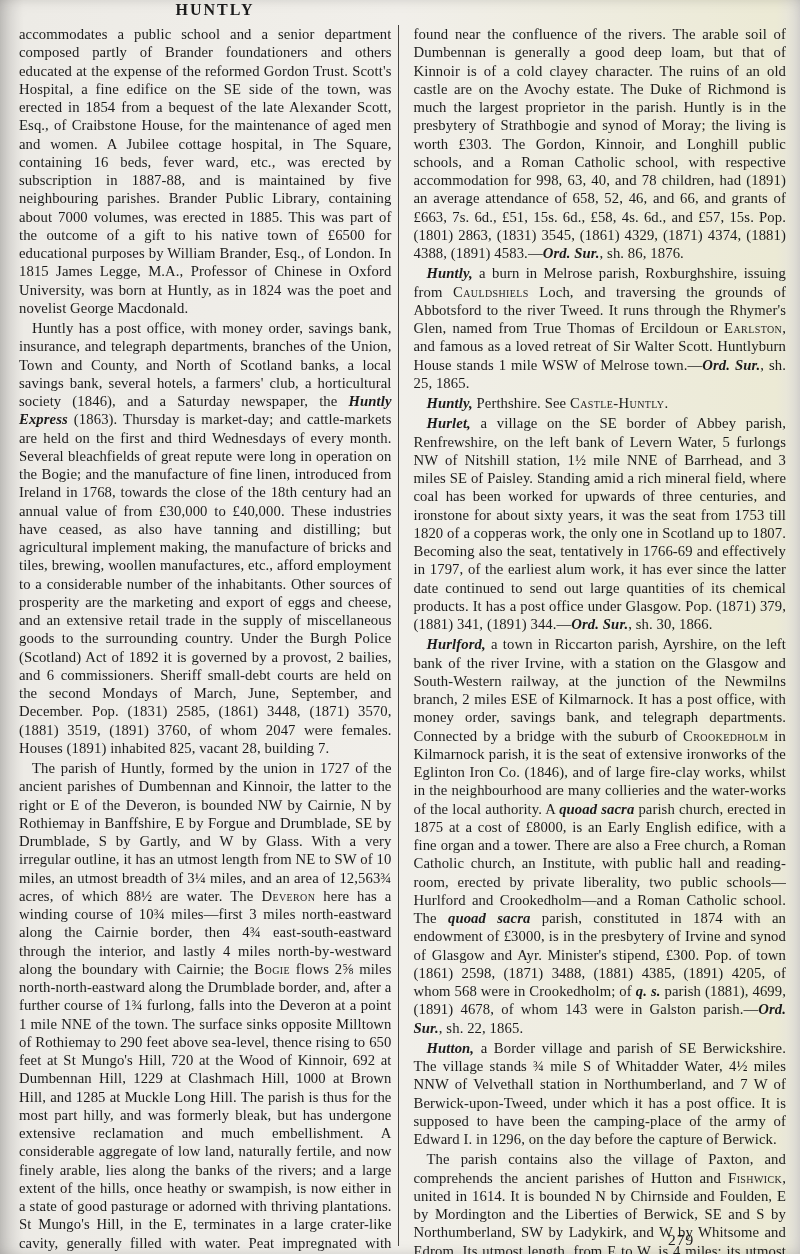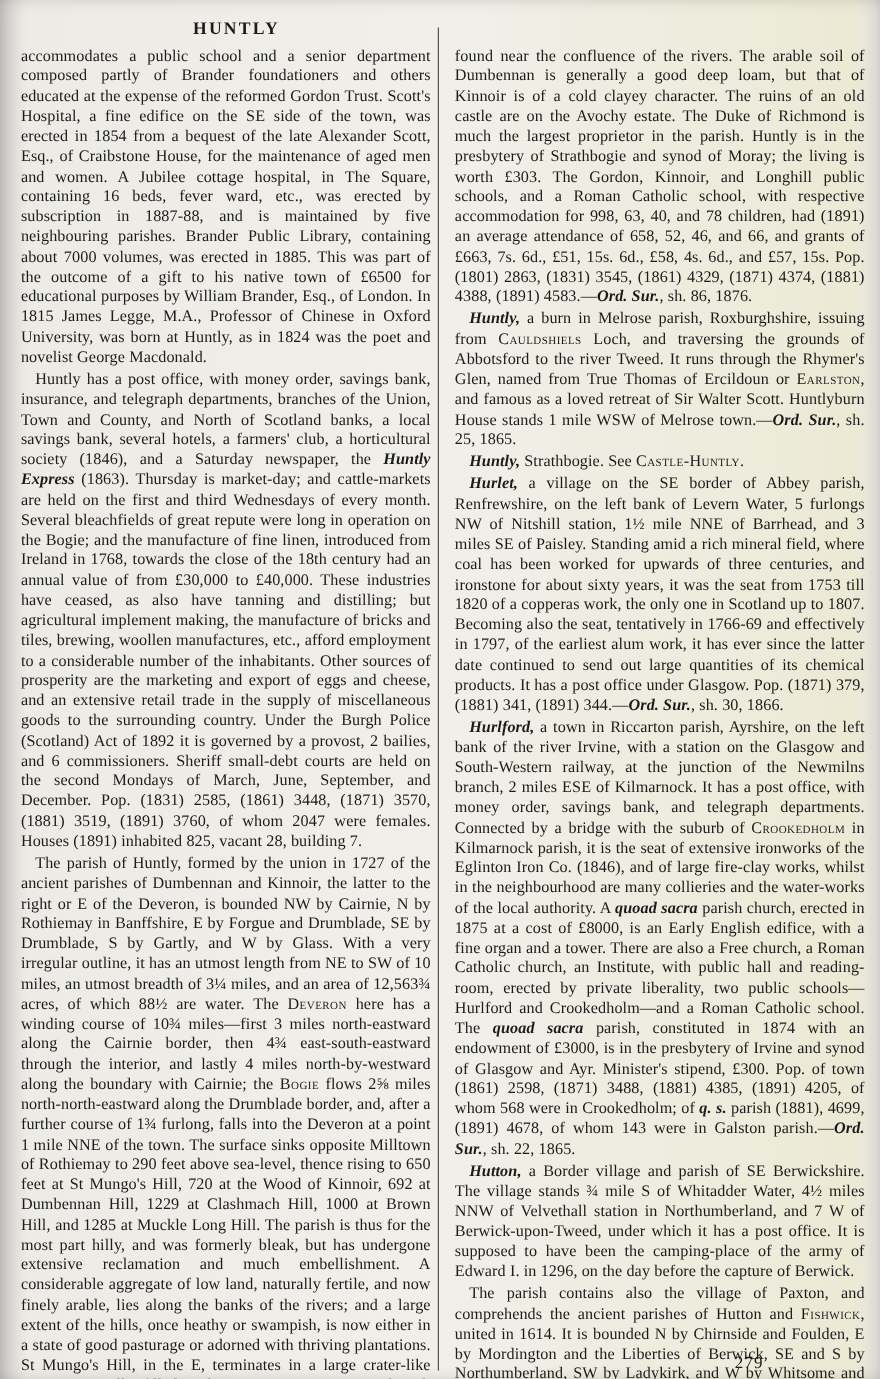--- a/index.html
+++ b/index.html
@@ -8,21 +8,21 @@
     width: 800px;
     height: 1254px;
     background: linear-gradient(90deg, #dcdad6 0%, #edebe6 3%, #f1efea 50%, #ecead5 97%, #e4e2dd 100%);
     color: #1b1b1b;
     font-family: "Liberation Serif", "DejaVu Serif", serif;
     overflow: hidden;
     box-shadow: inset 10px 0 22px -10px rgba(0,0,0,0.28), inset -6px 0 16px -8px rgba(0,0,0,0.18);
   }
   .headers {
     display: flex;
-    padding-top: 17px;
+    padding-top: 0;
     margin-left: 20px;
   }
   .running-head {
     width: 50%;
     text-align: center;
     font-weight: bold;
     font-size: 16px;
     letter-spacing: 2px;
     line-height: 20px;
   }
@@ -70,21 +70,21 @@
   <div class="col-rule"></div>
   <div class="columns">
     <div class="column">
         <p class="para"><span>accommodates a public school and a senior department composed partly of Brander foundationers and others educated at the expense of the reformed Gordon Trust. Scott's Hospital, a fine edifice on the SE side of the town, was erected in 1854 from a bequest of the late Alexander Scott, Esq., of Craibstone House, for the maintenance of aged men and women.  A Jubilee cottage hospital, in The Square, containing 16 beds, fever ward, etc., was erected by subscription in 1887-88, and is maintained by five neighbouring parishes.  Brander Public Library, containing about 7000 volumes, was erected in 1885.  This was part of the outcome of a gift to his native town of £6500 for educational purposes by William Brander, Esq., of London.  In 1815 James Legge, M.A., Professor of Chinese in Oxford University, was born at Huntly, as in 1824 was the poet and novelist George Macdonald.</span></p>
         <p class="para indent"><span>Huntly has a post office, with money order, savings bank, insurance, and telegraph departments, branches of the Union, Town and County, and North of Scotland banks, a local savings bank, several hotels, a farmers' club, a horticultural society (1846), and a Saturday newspaper, the </span><span class="seg-i">Huntly Express</span><span> (1863).  Thursday is market-day; and cattle-markets are held on the first and third Wednesdays of every month.  Several bleachfields of great repute were long in operation on the Bogie; and the manufacture of fine linen, introduced from Ireland in 1768, towards the close of the 18th century had an annual value of from £30,000 to £40,000.  These industries have ceased, as also have tanning and distilling; but agricultural implement making, the manufacture of bricks and tiles, brewing, woollen manufactures, etc., afford employment to a considerable number of the inhabitants.  Other sources of prosperity are the marketing and export of eggs and cheese, and an extensive retail trade in the supply of miscellaneous goods to the surrounding country.  Under the Burgh Police (Scotland) Act of 1892 it is governed by a provost, 2 bailies, and 6 commissioners.  Sheriff small-debt courts are held on the second Mondays of March, June, September, and December.  Pop. (1831) 2585, (1861) 3448, (1871) 3570, (1881) 3519, (1891) 3760, of whom 2047 were females.  Houses (1891) inhabited 825, vacant 28, building 7.</span></p>
         <p class="para indent"><span>The parish of Huntly, formed by the union in 1727 of the ancient parishes of Dumbennan and Kinnoir, the latter to the right or E of the Deveron, is bounded NW by Cairnie, N by Rothiemay in Banffshire, E by Forgue and Drumblade, SE by Drumblade, S by Gartly, and W by Glass.  With a very irregular outline, it has an utmost length from NE to SW of 10 miles, an utmost breadth of 3¼ miles, and an area of 12,563¾ acres, of which 88½ are water.  The </span><span class="seg-sc">Deveron</span><span> here has a winding course of 10¾ miles—first 3 miles north-eastward along the Cairnie border, then 4¾ east-south-eastward through the interior, and lastly 4 miles north-by-westward along the boundary with Cairnie; the </span><span class="seg-sc">Bogie</span><span> flows 2⅝ miles north-north-eastward along the Drumblade border, and, after a further course of 1¾ furlong, falls into the Deveron at a point 1 mile NNE of the town.  The surface sinks opposite Milltown of Rothiemay to 290 feet above sea-level, thence rising to 650 feet at St Mungo's Hill, 720 at the Wood of Kinnoir, 692 at Dumbennan Hill, 1229 at Clashmach Hill, 1000 at Brown Hill, and 1285 at Muckle Long Hill.  The parish is thus for the most part hilly, and was formerly bleak, but has undergone extensive reclamation and much embellishment.  A considerable aggregate of low land, naturally fertile, and now finely arable, lies along the banks of the rivers; and a large extent of the hills, once heathy or swampish, is now either in a state of good pasturage or adorned with thriving plantations.  St Mungo's Hill, in the E, terminates in a large crater-like cavity, generally filled with water.  Peat impregnated with sulphur is obtained here in dry weather, and pieces of lava are said to have been found strewn around.  Granite is the prevailing rock; limestone, of a quality not much inferior to marble, occurs in small quantity; and traces of very fine plumbago have been</span></p>
       </div>
     <div class="column">
         <p class="para"><span>found near the confluence of the rivers.  The arable soil of Dumbennan is generally a good deep loam, but that of Kinnoir is of a cold clayey character.  The ruins of an old castle are on the Avochy estate.  The Duke of Richmond is much the largest proprietor in the parish.  Huntly is in the presbytery of Strathbogie and synod of Moray; the living is worth £303.  The Gordon, Kinnoir, and Longhill public schools, and a Roman Catholic school, with respective accommodation for 998, 63, 40, and 78 children, had (1891) an average attendance of 658, 52, 46, and 66, and grants of £663, 7s. 6d., £51, 15s. 6d., £58, 4s. 6d., and £57, 15s.  Pop. (1801) 2863, (1831) 3545, (1861) 4329, (1871) 4374, (1881) 4388, (1891) 4583.—</span><span class="seg-i">Ord. Sur.</span><span>, sh. 86, 1876.</span></p>
         <p class="para indent"><span class="seg-b">Huntly,</span><span> a burn in Melrose parish, Roxburghshire, issuing from </span><span class="seg-sc">Cauldshiels</span><span> Loch, and traversing the grounds of Abbotsford to the river Tweed.  It runs through the Rhymer's Glen, named from True Thomas of Ercildoun or </span><span class="seg-sc">Earlston</span><span>, and famous as a loved retreat of Sir Walter Scott.  Huntlyburn House stands 1 mile WSW of Melrose town.—</span><span class="seg-i">Ord. Sur.</span><span>, sh. 25, 1865.</span></p>
-        <p class="para indent"><span class="seg-b">Huntly,</span><span> Strathbogie.  See </span><span class="seg-sc">Castle-Huntly</span><span>.</span></p>
+        <p class="para indent"><span class="seg-b">Huntly,</span><span> Perthshire.  See </span><span class="seg-sc">Castle-Huntly</span><span>.</span></p>
         <p class="para indent"><span class="seg-b">Hurlet,</span><span> a village on the SE border of Abbey parish, Renfrewshire, on the left bank of Levern Water, 5 furlongs NW of Nitshill station, 1½ mile NNE of Barrhead, and 3 miles SE of Paisley.  Standing amid a rich mineral field, where coal has been worked for upwards of three centuries, and ironstone for about sixty years, it was the seat from 1753 till 1820 of a copperas work, the only one in Scotland up to 1807.  Becoming also the seat, tentatively in 1766-69 and effectively in 1797, of the earliest alum work, it has ever since the latter date continued to send out large quantities of its chemical products.  It has a post office under Glasgow.  Pop. (1871) 379, (1881) 341, (1891) 344.—</span><span class="seg-i">Ord. Sur.</span><span>, sh. 30, 1866.</span></p>
         <p class="para indent"><span class="seg-b">Hurlford,</span><span> a town in Riccarton parish, Ayrshire, on the left bank of the river Irvine, with a station on the Glasgow and South-Western railway, at the junction of the Newmilns branch, 2 miles ESE of Kilmarnock.  It has a post office, with money order, savings bank, and telegraph departments.  Connected by a bridge with the suburb of </span><span class="seg-sc">Crookedholm</span><span> in Kilmarnock parish, it is the seat of extensive ironworks of the Eglinton Iron Co. (1846), and of large fire-clay works, whilst in the neighbourhood are many collieries and the water-works of the local authority.  A </span><span class="seg-i">quoad sacra</span><span> parish church, erected in 1875 at a cost of £8000, is an Early English edifice, with a fine organ and a tower.  There are also a Free church, a Roman Catholic church, an Institute, with public hall and reading-room, erected by private liberality, two public schools—Hurlford and Crookedholm—and a Roman Catholic school.  The </span><span class="seg-i">quoad sacra</span><span> parish, constituted in 1874 with an endowment of £3000, is in the presbytery of Irvine and synod of Glasgow and Ayr.  Minister's stipend, £300.  Pop. of town (1861) 2598, (1871) 3488, (1881) 4385, (1891) 4205, of whom 568 were in Crookedholm; of </span><span class="seg-i">q. s.</span><span> parish (1881), 4699, (1891) 4678, of whom 143 were in Galston parish.—</span><span class="seg-i">Ord. Sur.</span><span>, sh. 22, 1865.</span></p>
         <p class="para indent"><span class="seg-b">Hutton,</span><span> a Border village and parish of SE Berwickshire.  The village stands ¾ mile S of Whitadder Water, 4½ miles NNW of Velvethall station in Northumberland, and 7 W of Berwick-upon-Tweed, under which it has a post office.  It is supposed to have been the camping-place of the army of Edward I. in 1296, on the day before the capture of Berwick.</span></p>
         <p class="para indent"><span>The parish contains also the village of Paxton, and comprehends the ancient parishes of Hutton and </span><span class="seg-sc">Fishwick</span><span>, united in 1614.  It is bounded N by Chirnside and Foulden, E by Mordington and the Liberties of Berwick, SE and S by Northumberland, SW by Ladykirk, and W by Whitsome and Edrom.  Its utmost length, from E to W, is 4 miles; its utmost breadth, from N to S, is 3¼ miles; and its area is 5645½ acres, of which 129¾ are water.  </span></p>
       </div>
   </div>
   <div class="page-number">279</div>
 </div>
 
 </body></html>

